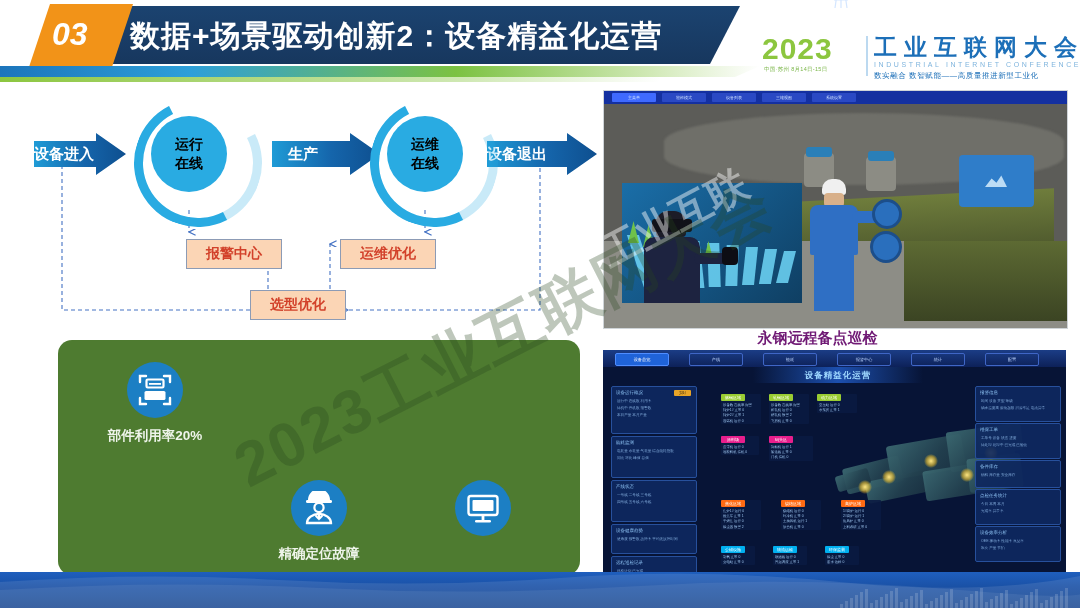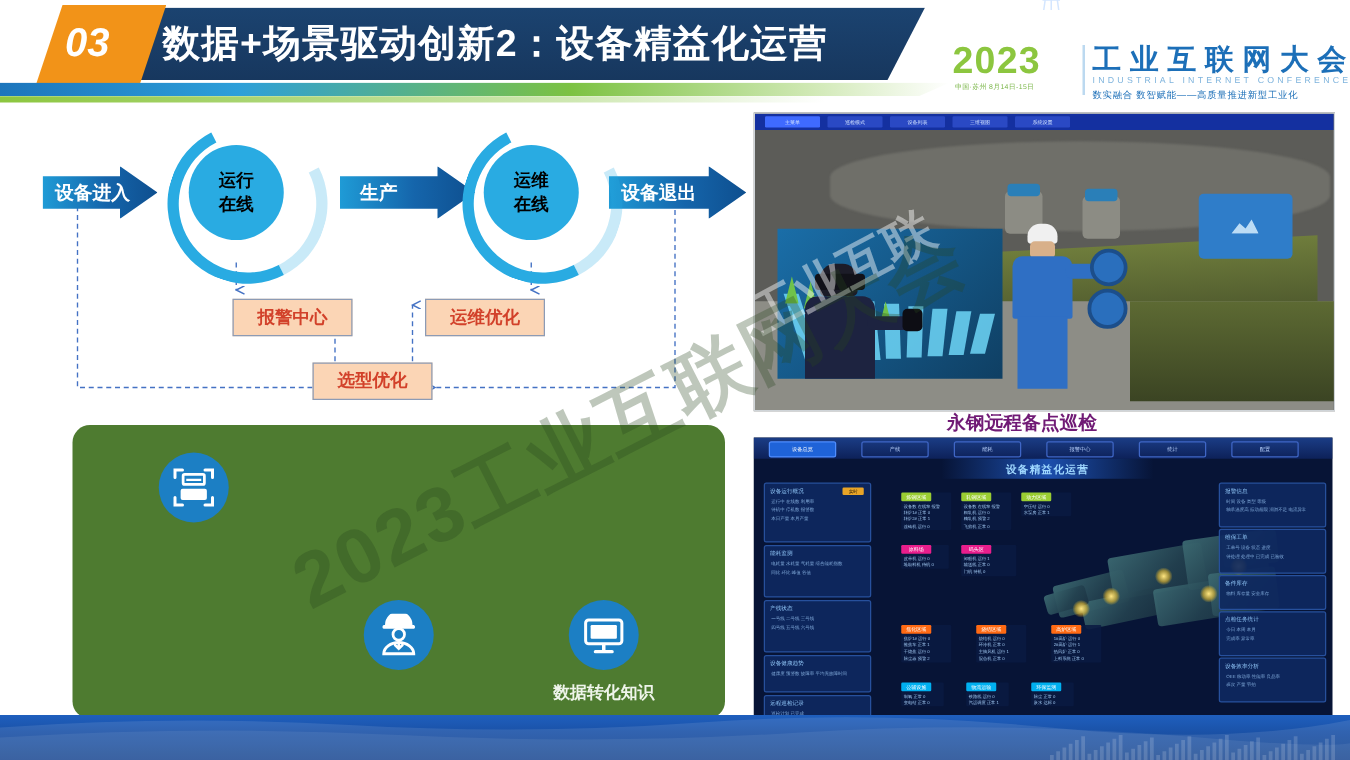--- a/index.html
+++ b/index.html
@@ -36,21 +36,21 @@
   #logo-en{position:absolute;left:112px;top:27px;font-size:7px;color:#7fb4dd;
     letter-spacing:2.6px;white-space:nowrap;}
   #logo-tag{position:absolute;left:112px;top:37px;font-size:7.5px;color:#1c6fb8;
     letter-spacing:.6px;white-space:nowrap;}
 
   
   #flow{position:absolute;left:0;top:92px;width:600px;height:240px;}
   .arrow{position:absolute;height:42px;
     background:linear-gradient(90deg,#1f9bd6 0%,#1565ab 55%,#0e4f8f 100%);
     display:flex;align-items:center;justify-content:flex-start;}
-  .arrow span{color:#fff;font-size:15px;font-weight:bold;margin-left:10px;white-space:nowrap;}
+  .arrow span{color:#fff;font-size:15px;font-weight:bold;white-space:nowrap;}
   #arrow-in{left:34px;top:41px;width:92px;
     clip-path:polygon(0 8px,62px 8px,62px 0,92px 21px,62px 42px,62px 34px,0 34px);}
   #arrow-mid{left:272px;top:41px;width:108px;
     clip-path:polygon(0 8px,78px 8px,78px 0,108px 21px,78px 42px,78px 34px,0 34px);}
   #arrow-mid span{margin-left:16px;}
   #arrow-out{left:487px;top:41px;width:110px;
     clip-path:polygon(0 8px,80px 8px,80px 0,110px 21px,80px 42px,80px 34px,0 34px);}
 
   .node{position:absolute;width:110px;height:110px;}
   .node .ring{position:absolute;left:0;top:0;width:110px;height:110px;
@@ -236,41 +236,42 @@
             <path d="M2,9 V3 H8"></path>
             <path d="M26,3 H32 V9"></path>
             <path d="M2,25 V31 H8"></path>
             <path d="M26,31 H32 V25"></path>
           </g>
           <rect x="8.5" y="6.5" width="17" height="8" rx="1.2" fill="none" stroke="#fff" stroke-width="2.2"></rect>
           <rect x="11" y="10" width="12" height="1.8" fill="#fff"></rect>
           <rect x="6.5" y="18" width="21" height="9" rx="1.6" fill="#fff"></rect>
         </svg>
       </div>
+      <div class="blabel">部件利用率20%</div>
     </div>
     <div class="bcell" style="left: 186px; top: 140px;">
       <div class="bicon">
         <svg width="34" height="34" viewBox="0 0 34 34">
           <path d="M5,12 h24 a1.6,1.6 0 0,0 0,-3 h-1 a11,11 0 0,0 -22,0 h-1 a1.6,1.6 0 0,0 0,3 z" fill="#fff"></path>
           <circle cx="17" cy="16.5" r="4.6" fill="none" stroke="#fff" stroke-width="2.2"></circle>
           <path d="M5,32 a12,9 0 0,1 24,0 z" fill="none" stroke="#fff" stroke-width="2.3"></path>
           <path d="M17,22 v6 M14,25 l3,3 l3,-3" stroke="#fff" stroke-width="2" fill="none" stroke-linecap="round"></path>
         </svg>
       </div>
+      <div class="blabel">精确定位故障</div>
     </div>
     <div class="bcell" style="left: 350px; top: 140px;">
       <div class="bicon">
         <svg width="34" height="34" viewBox="0 0 34 34">
           <rect x="2.5" y="5" width="29" height="19" rx="2.4" fill="none" stroke="#fff" stroke-width="2.4"></rect>
           <rect x="6.5" y="9" width="21" height="11" rx="1" fill="#fff"></rect>
           <rect x="15.6" y="24" width="2.8" height="5" fill="#fff"></rect>
           <rect x="9" y="29" width="16" height="2.6" rx="1.3" fill="#fff"></rect>
         </svg>
       </div>
-      <div class="blabel">数据转化知识</div>
     </div>
   </div>
 
 <div id="vr">
   <div id="vr-tabs">
       <div class="vrtab active" style="left: 8px; width: 44px; background: rgb(63, 106, 255);">主菜单</div>
       <div class="vrtab" style="left: 58px; width: 44px;">巡检模式</div>
       <div class="vrtab" style="left: 108px; width: 44px;">设备列表</div>
       <div class="vrtab" style="left: 158px; width: 44px;">三维视图</div>
       <div class="vrtab" style="left: 208px; width: 44px;">系统设置</div>

